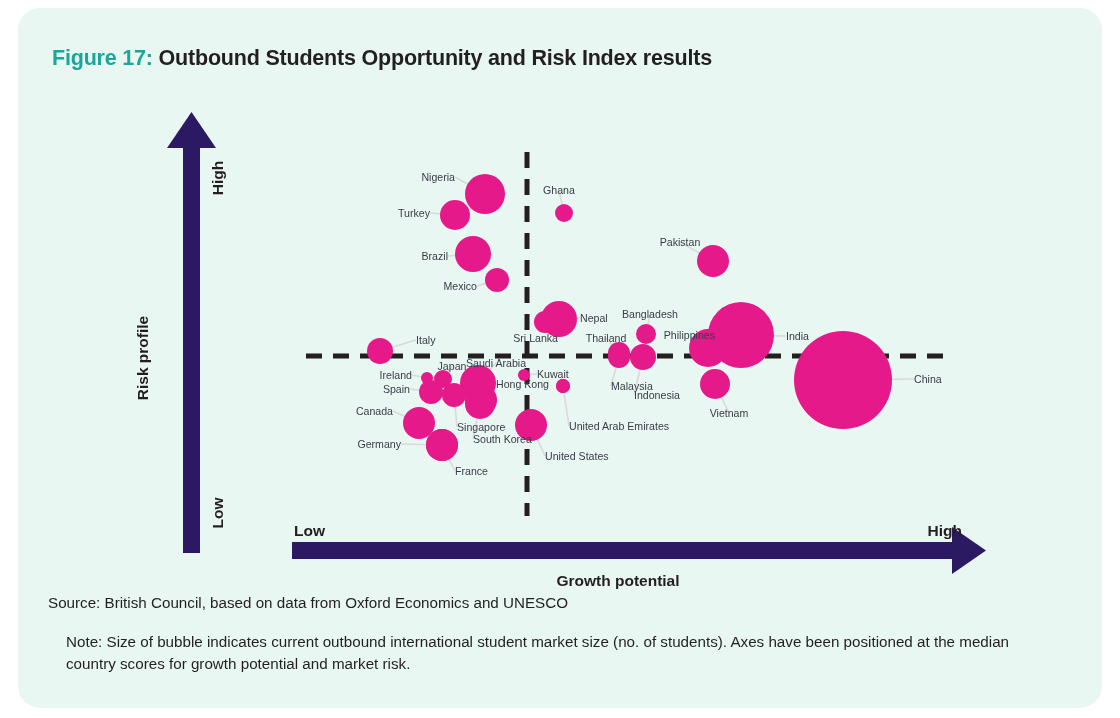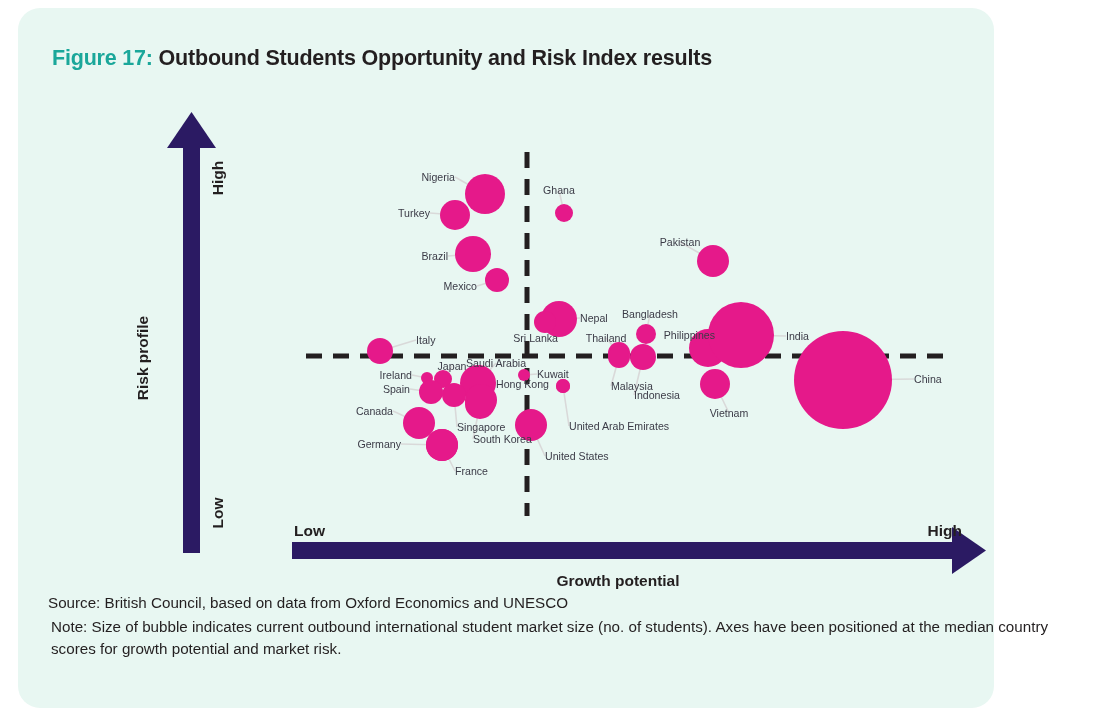--- a/index.html
+++ b/index.html
@@ -5,42 +5,42 @@
 <style>
   html,body{margin:0;padding:0;}
   body{
     width:1120px;height:718px;
     background:#ffffff;
     font-family:"Liberation Sans", sans-serif;
     overflow:hidden;
   }
   .card{
     position:absolute;left:18px;top:8px;
-    width:976px;height:700px;
+    width:1084px;height:700px;
     background:#E8F7F2;
     border-radius:22px;
   }
   .title{
     position:absolute;left:34px;top:38px;
     font-size:21.5px;font-weight:bold;color:#231f20;
     letter-spacing:-0.2px;white-space:nowrap;
   }
   .title .fig{color:#1AA79A;}
   .plot{
     position:absolute;left:0;top:0;width:1084px;height:700px;
   }
   .footer{
     position:absolute;left:30px;top:584px;width:1030px;
   }
   .src{
     font-size:15.2px;color:#231f20;
     line-height:21px;margin:0 0 2px 0;
   }
   .note{
-    font-size:15.2px;color:#231f20;line-height:22px;margin:3px;
+    font-size:15.2px;color:#231f20;line-height:22px;margin:18px;
   }
   svg{display:block;}
   text{font-family:"Liberation Sans", sans-serif;}
   .lbl{font-size:10.6px;fill:#3b3b47;}
   .axlbl{font-size:15.5px;font-weight:bold;fill:#231f20;}
   .axend{font-size:15.5px;font-weight:bold;fill:#231f20;}
 </style>
 </head>
 <body>
 

